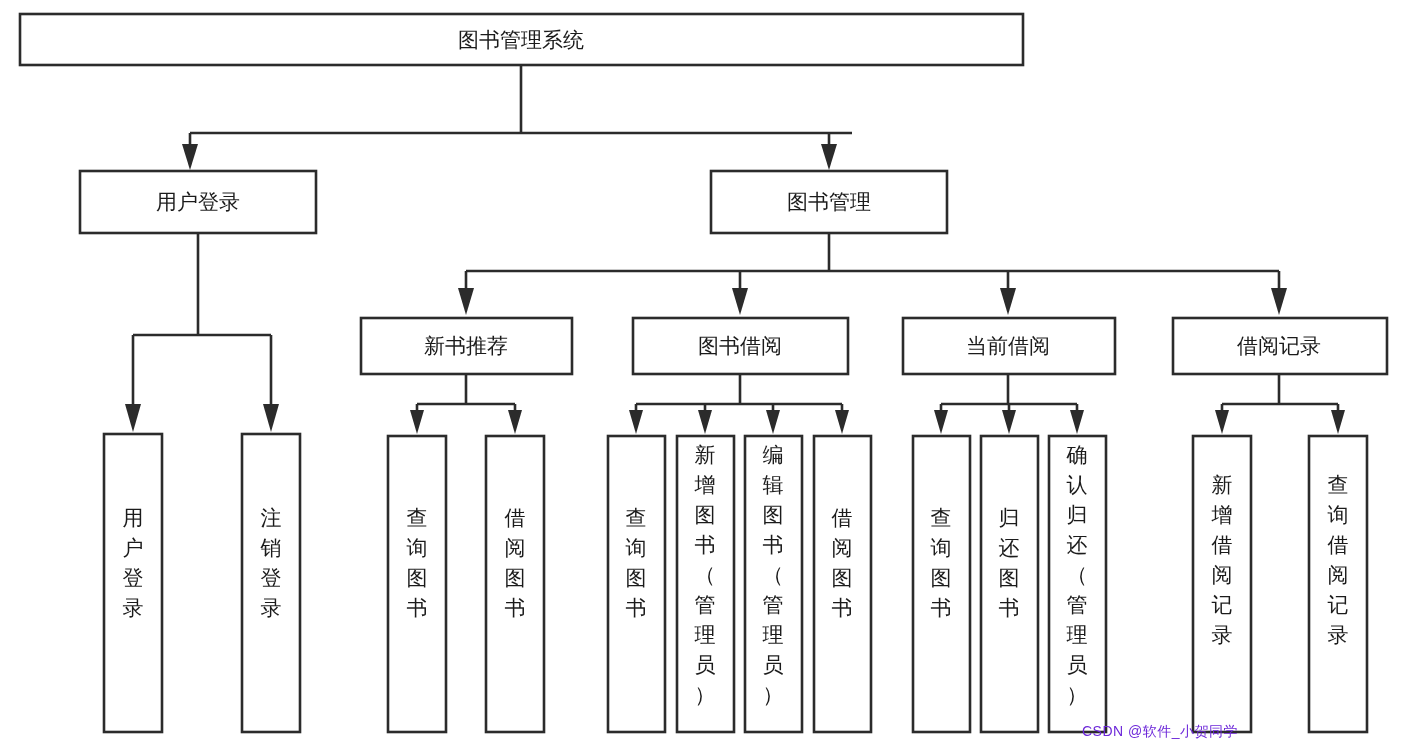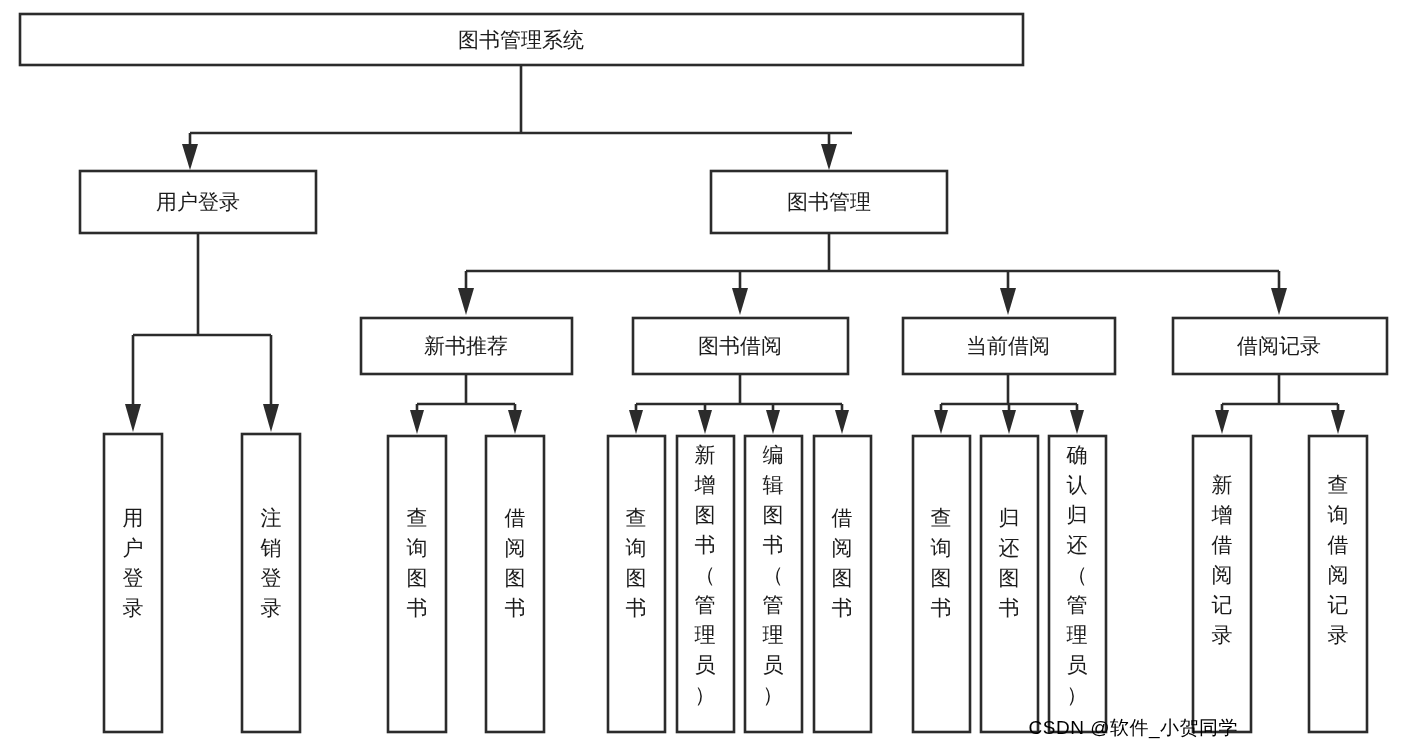--- a/index.html
+++ b/index.html
@@ -53,22 +53,22 @@
     font-family: "Liberation Sans", sans-serif;
     font-size: 21px;
     fill: #1b1b1b;
     text-anchor: middle;
   }
   .watermark {
     position: absolute;
     right: 12px;
     bottom: 6px;
     font-family: "Liberation Sans", sans-serif;
-    font-size: 19px;
-    color: #000000;
+    font-size: 14px;
+    color: #6d28d9;
     letter-spacing: 0.5px;
     white-space: nowrap;
     user-select: none;
   }
 </style>
 </head>
 <body>
 
 <div id="diagram-root">
 

